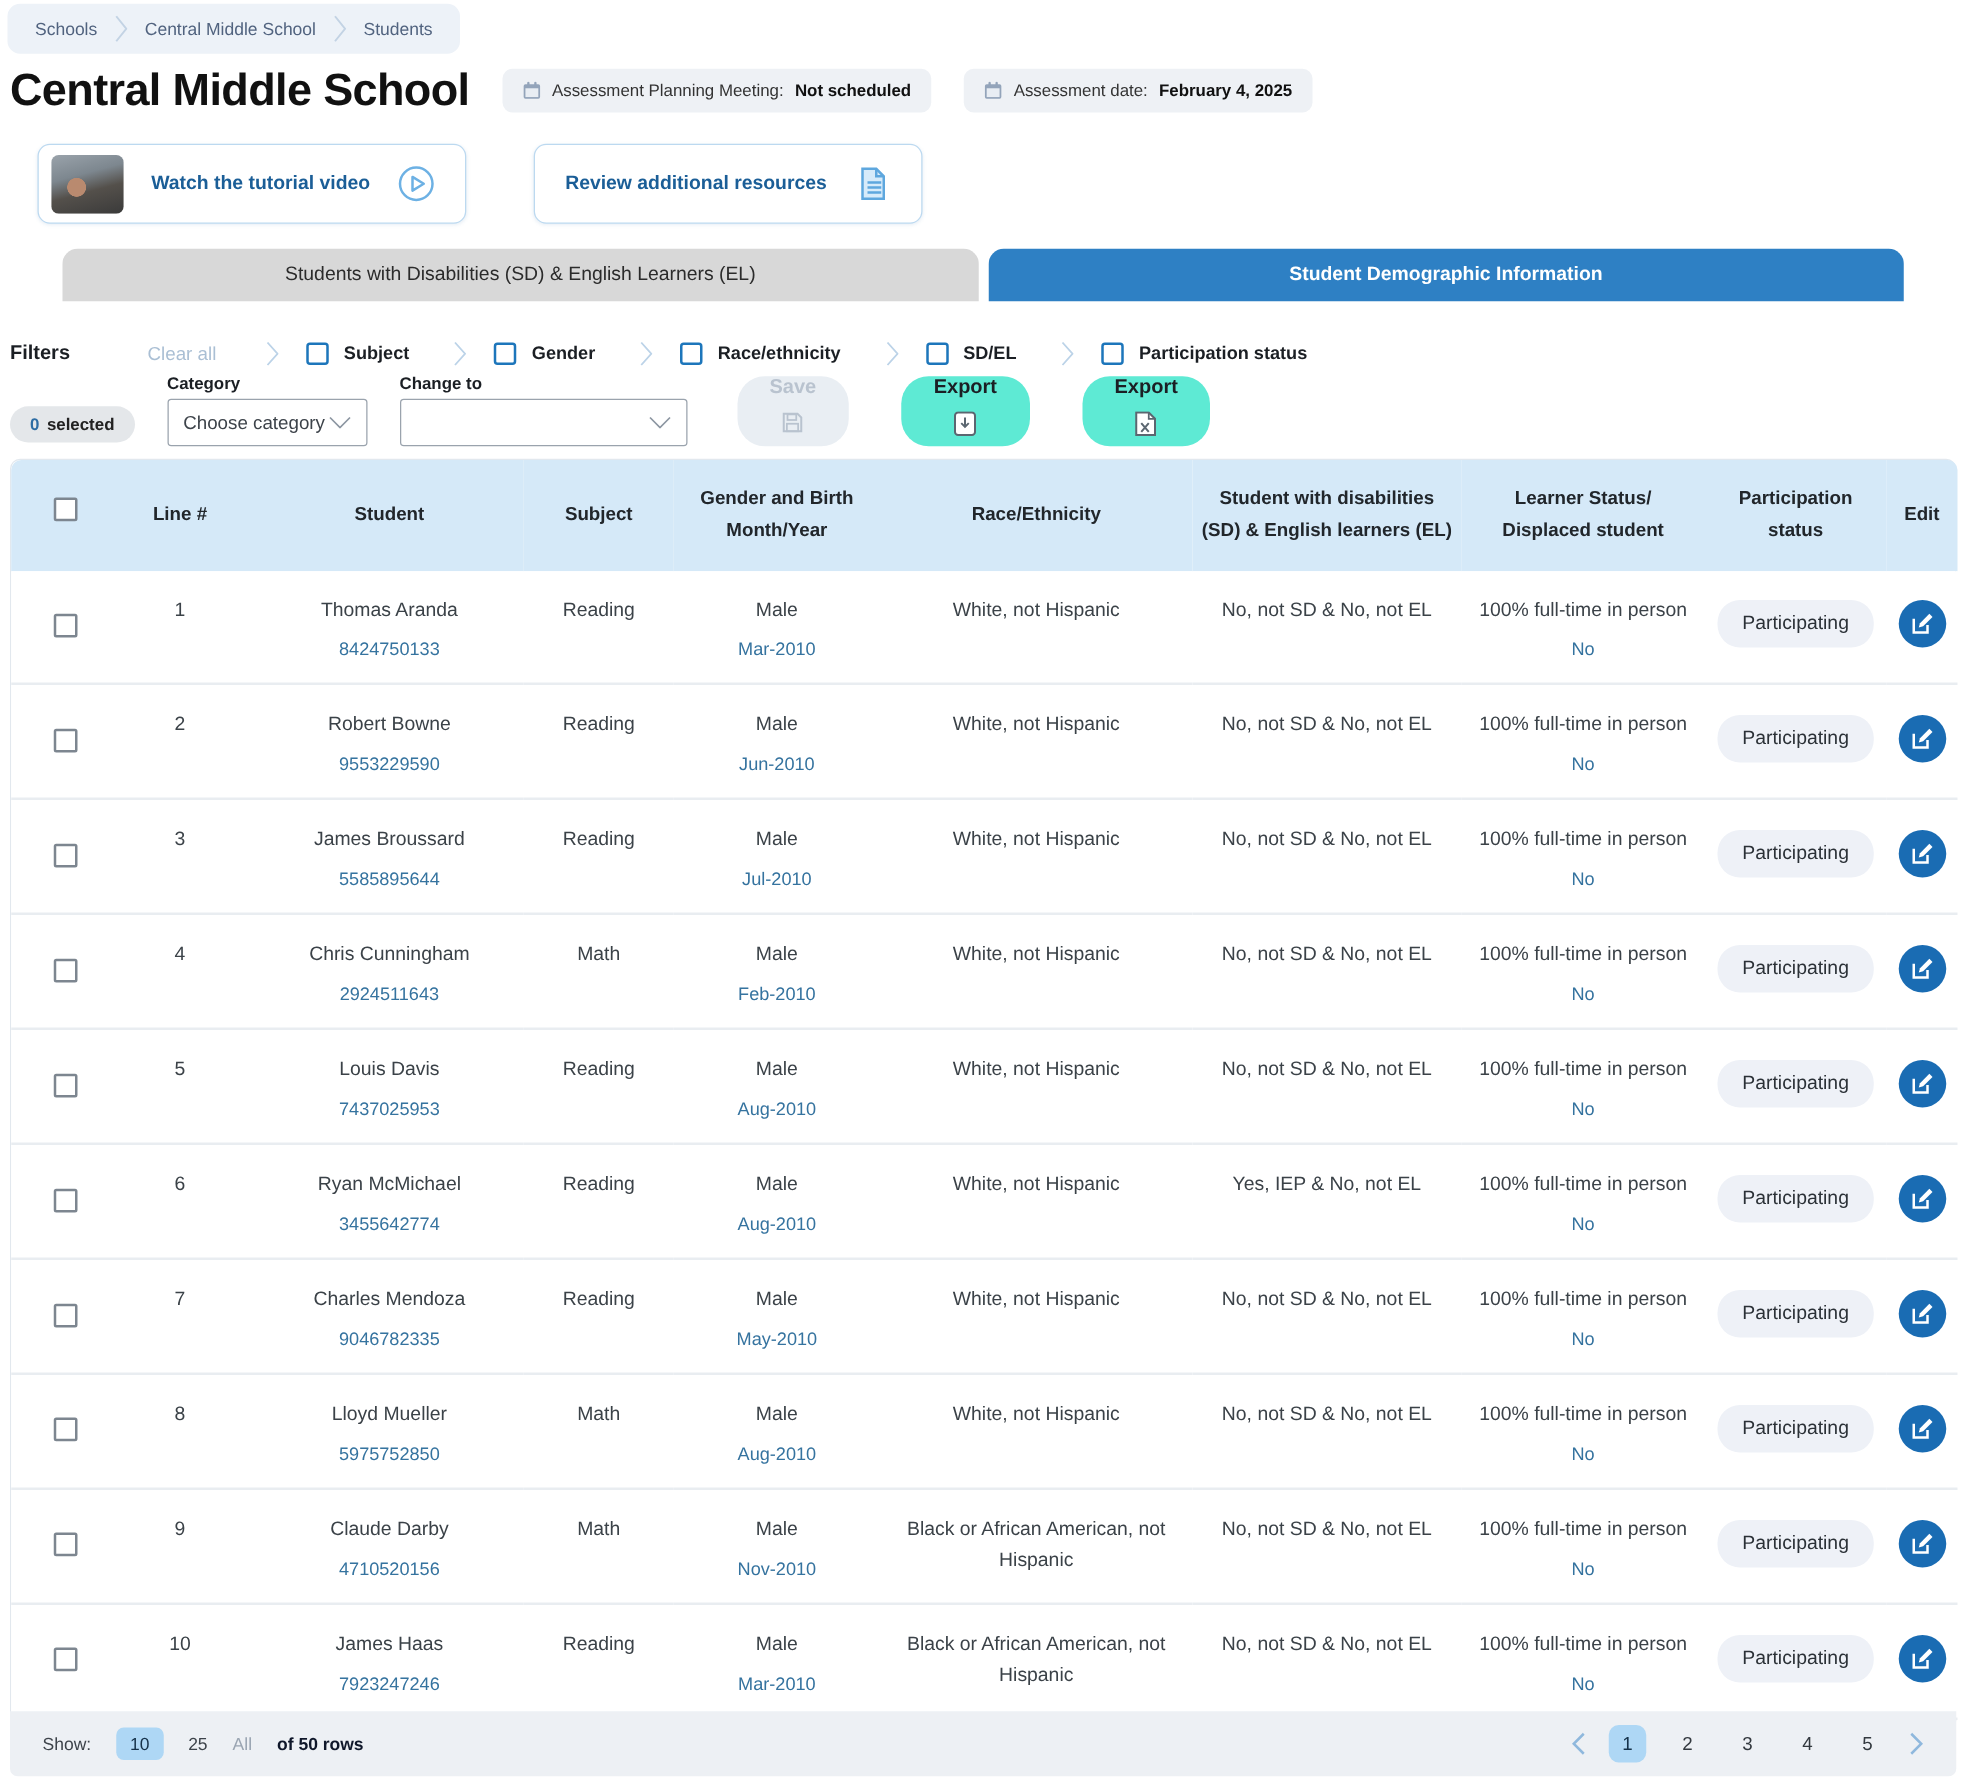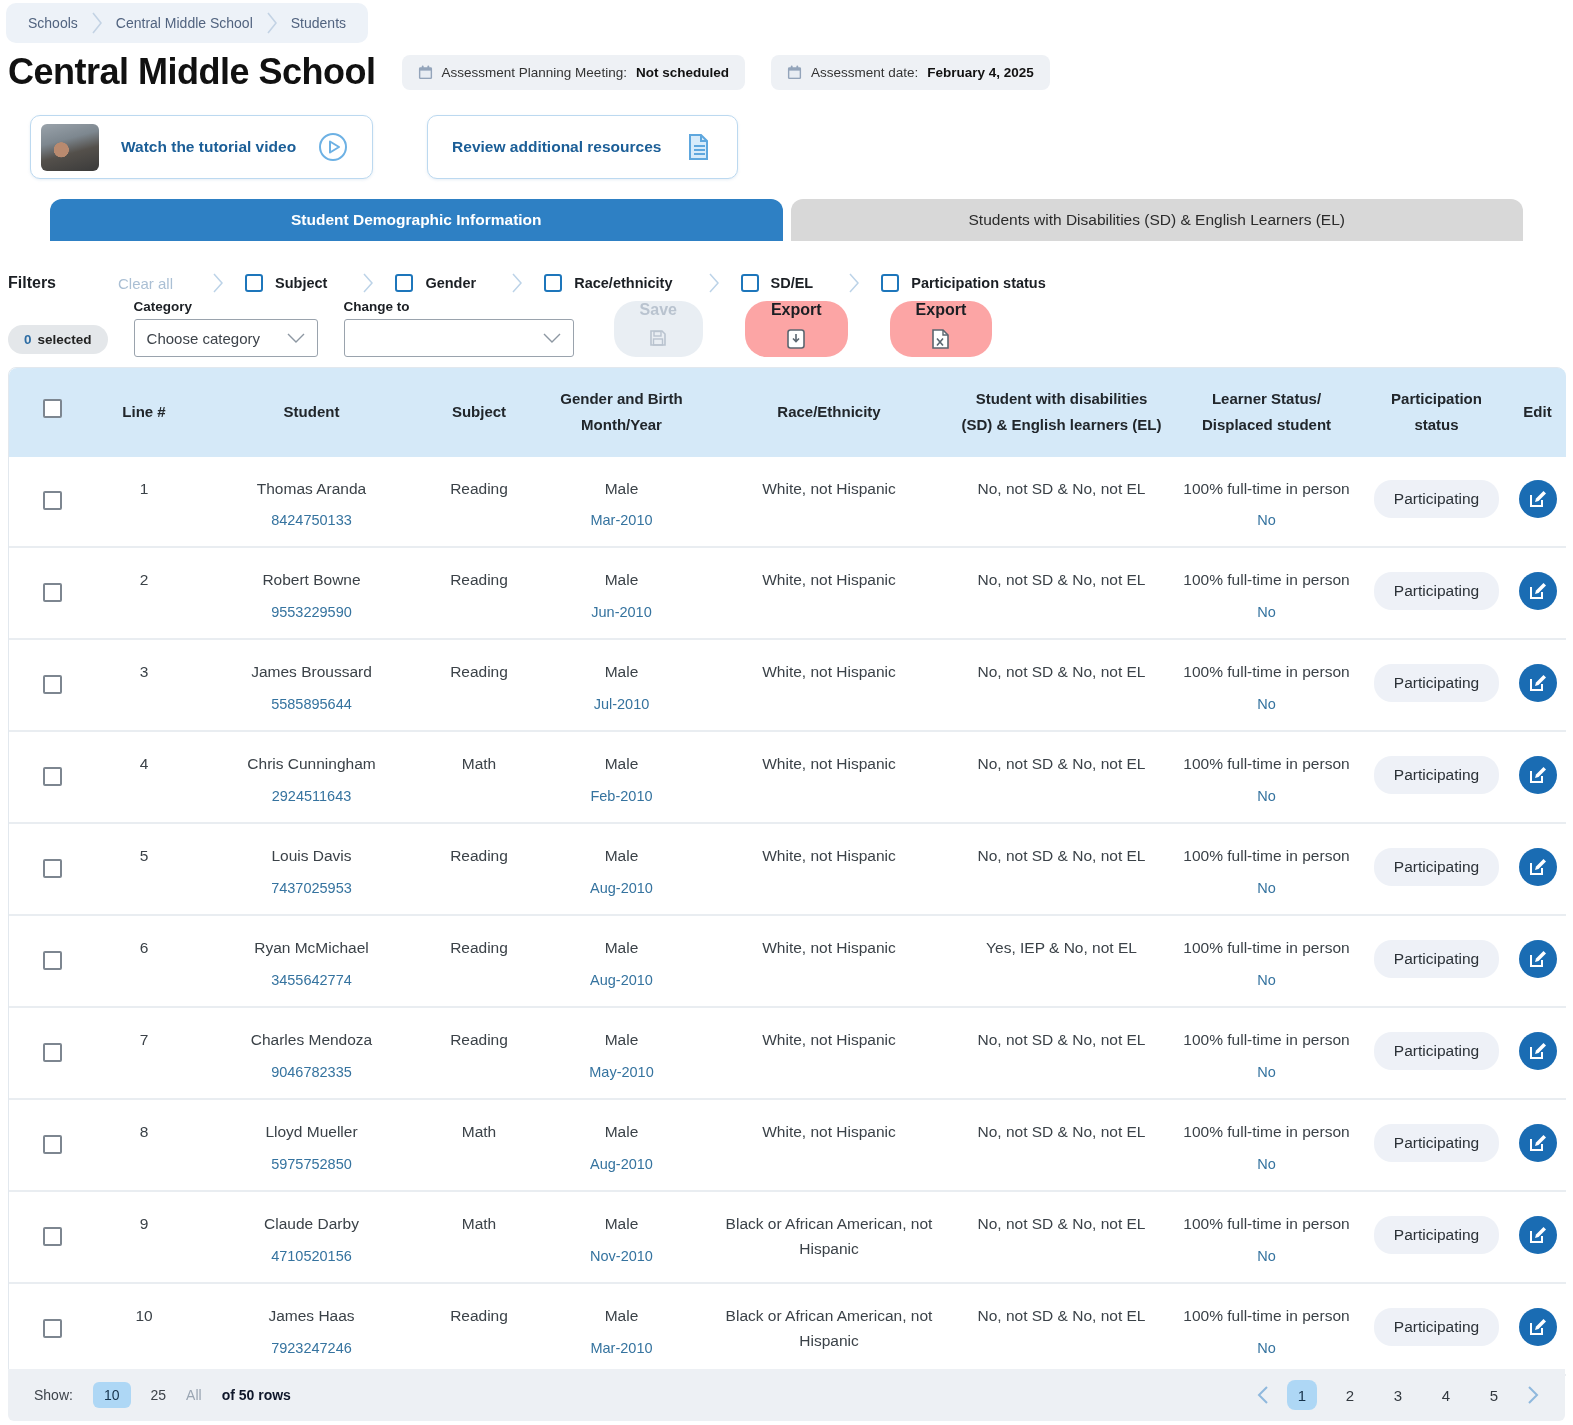--- a/index.html
+++ b/index.html
@@ -52,28 +52,28 @@
   
   .controls-row { display:flex; align-items:flex-end; margin:6px 0 0 8px; gap:26px; }
   .selected-pill { background:#e4e7ea; border-radius:15px; padding:7px 16px;
     font-size:13.5px; font-weight:bold; color:#222; margin-bottom:3px; }
   .selected-pill b { color:#2e6da4; margin-right:6px; }
   .field-group { display:flex; flex-direction:column; gap:5px; }
   .field-label { font-size:13.5px; font-weight:bold; color:#1b1f24; }
   .select { display:flex; align-items:center; justify-content:space-between;
     border:1px solid #9aa3ad; border-radius:3px; height:38px; padding:0 12px;
     font-size:15px; color:#3d434a; background:#fff; cursor:pointer; }
-  .select-cat { width:184px;text-align:center; }
+  .select-cat { width:160px;text-align:center; }
   .select-change { width:230px; }
   .chev-down { stroke:#8d97a2; stroke-width:1.4; fill:none; }
   .btn { display:inline-flex; align-items:center; gap:10px; border:none;
     border-radius:22px; height:56px; padding:0 26px; font-size:16px; font-weight:bold;
     font-family:inherit; cursor:pointer; margin-bottom:0px;flex-direction:column; }
   .btn-save { background:#e9eef3; color:#b9c3cf; cursor:default; margin-left:14px; }
-  .btn-export { background:#fca5a5; color:#1b1f24; margin-left:16px; }
+  .btn-export { background:#5eead4; color:#1b1f24; margin-left:16px; }
 
   
   .table-wrap { margin:10px 8px 0 8px; border:1px solid #e2e8ee; border-radius:8px 8px 0 0; }
   table { width:100%; border-collapse:collapse; table-layout:fixed; }
   thead th { background:#d5e9f8; font-size:15px; font-weight:bold; color:#21262b;
     padding:18px 6px; line-height:1.75; vertical-align:middle; }
   thead th:first-child { border-radius:8px 0 0 0; }
   thead th:last-child { border-radius:0 8px 0 0; }
   tbody td { background:#fff; border-bottom:2px solid #e9edf1; text-align:center;
     vertical-align:top; padding:20px 6px 14px 6px; font-size:15.5px; color:#3b4248;
@@ -163,22 +163,22 @@
         <path d="M18 3 v6 h6" fill="none" stroke="#5ea7de" stroke-width="2"></path>
         <line x1="11" y1="14" x2="22" y2="14" stroke="#5ea7de" stroke-width="2"></line>
         <line x1="11" y1="18" x2="22" y2="18" stroke="#5ea7de" stroke-width="2"></line>
         <line x1="11" y1="22" x2="22" y2="22" stroke="#5ea7de" stroke-width="2"></line>
       </svg>
   </div>
 </div>
 
 
 <div class="tabs">
+  <div class="tab inactive">Students with Disabilities (SD) &amp; English Learners (EL)</div>
   <div class="tab active">Student Demographic Information</div>
-  <div class="tab inactive">Students with Disabilities (SD) &amp; English Learners (EL)</div>
 </div>
 
 
 <div class="filters-row">
   <span class="filters-title">Filters</span>
   <span class="clear-all">Clear all</span>
   <svg class="filter-sep" width="10" height="20">
       <polyline points="1,1 9,10 1,19"></polyline>
     </svg>
   <span class="filter-item">

